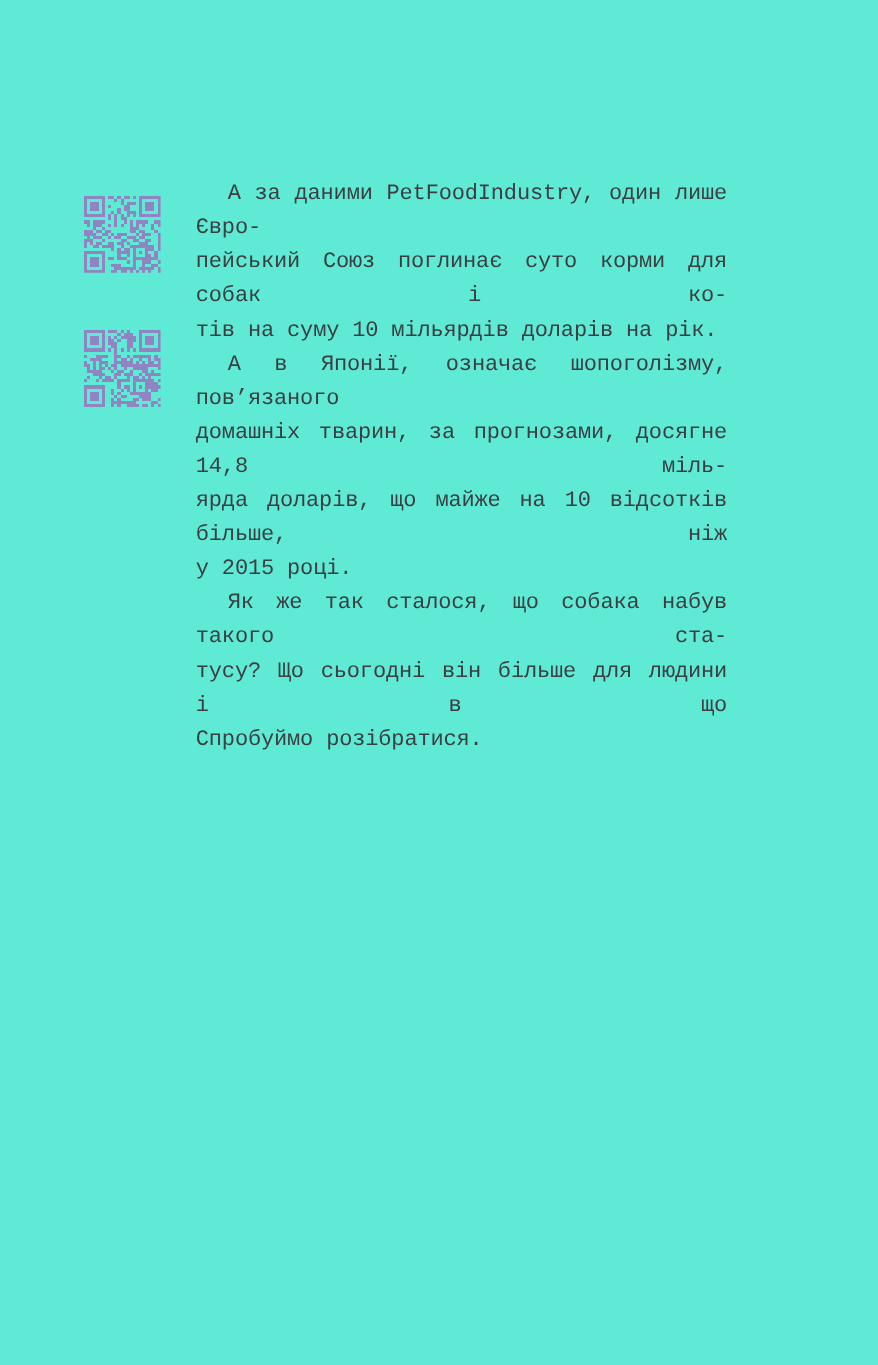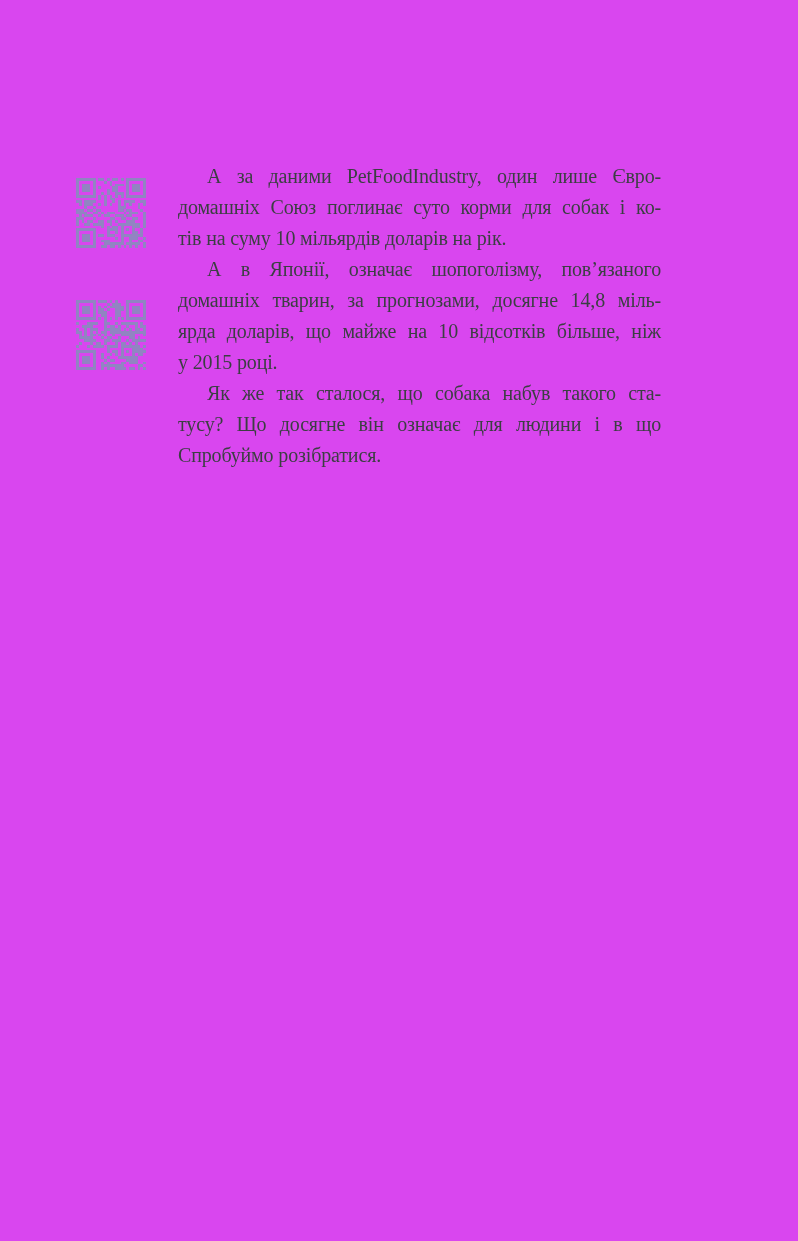--- a/index.html
+++ b/index.html
@@ -2,23 +2,23 @@
 <html><head>
 <meta charset="utf-8">
 <style>
   html, body { margin: 0; padding: 0; }
   body { background: #ffffff; }
 
   .page {
     position: relative;
     width: 798px;
     height: 1241px;
-    background: #d946ef;
+    background: #5eead4;
     overflow: hidden;
-    font-family: Liberation Serif, serif;
+    font-family: Liberation Mono, monospace;
   }
 
   .qr {
     position: absolute;
     width: 70px;
     height: 70px;
   }
   .qr-1 { left: 76px; top: 178px; }
   .qr-2 { left: 76px; top: 300px; }
   .qr svg { display: block; }
@@ -701,29 +701,29 @@
         <rect x="19" y="24" width="1" height="1" fill="#9184c2"></rect>
         <rect x="20" y="24" width="1" height="1" fill="#9184c2"></rect>
         <rect x="22" y="24" width="1" height="1" fill="#9184c2"></rect>
         <rect x="24" y="24" width="1" height="1" fill="#9184c2"></rect>
       </svg>
     </div>
 
   <div class="body-text">
       <div class="para">
         <div class="line indent">А за даними PetFoodIndustry, один лише Євро-</div>
-        <div class="line">домашніх Союз поглинає суто корми для собак і ко-</div>
+        <div class="line">пейський Союз поглинає суто корми для собак і ко-</div>
         <div class="line last">тів на суму 10 мільярдів доларів на рік.</div>
       </div>
       <div class="para">
         <div class="line indent">А в Японії, означає шопоголізму, пов’язаного</div>
         <div class="line">домашніх тварин, за прогнозами, досягне 14,8 міль-</div>
         <div class="line">ярда доларів, що майже на 10 відсотків більше, ніж</div>
         <div class="line last">у 2015 році.</div>
       </div>
       <div class="para">
         <div class="line indent">Як же так сталося, що собака набув такого ста-</div>
-        <div class="line">тусу? Що досягне він означає для людини і в що</div>
+        <div class="line">тусу? Що сьогодні він більше для людини і в що</div>
         <div class="line last">Спробуймо розібратися.</div>
       </div>
     </div>
 
 </div>
 
 </body></html>

